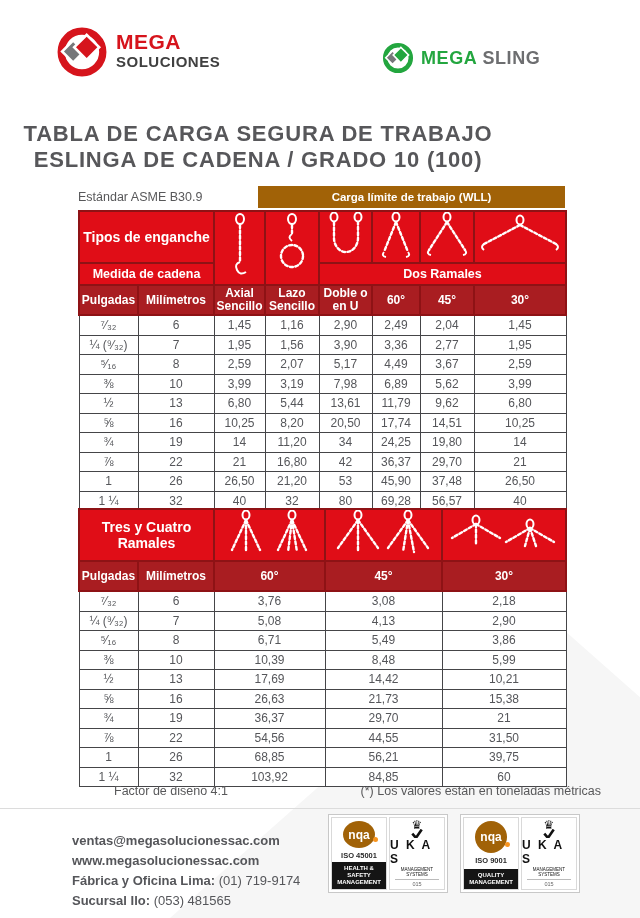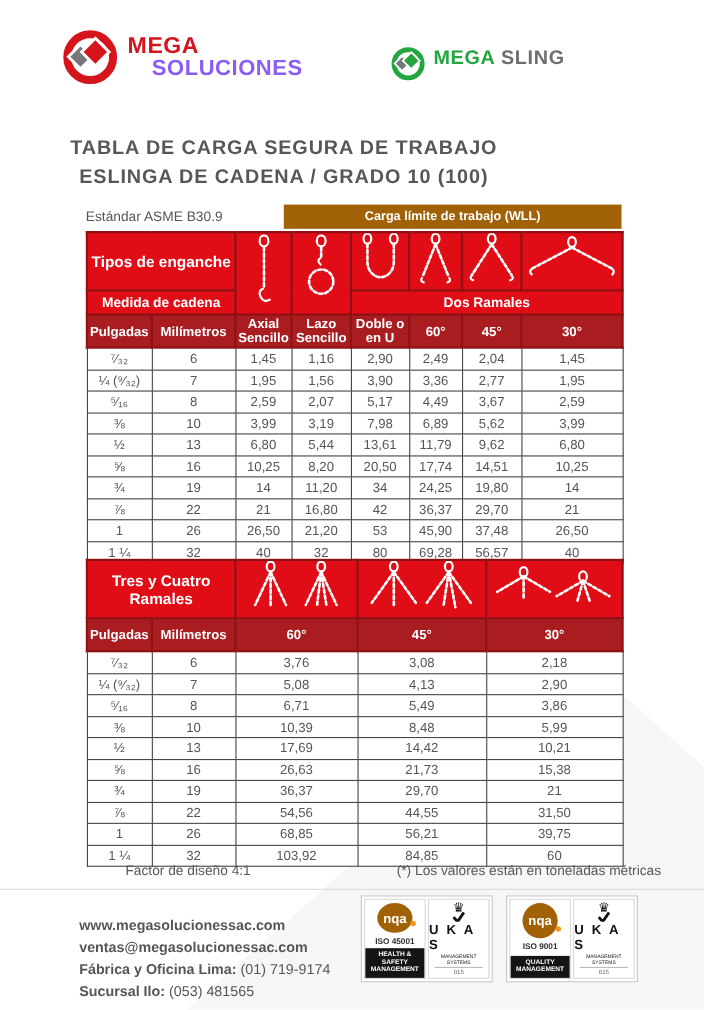--- a/index.html
+++ b/index.html
@@ -10,30 +10,30 @@
   
   .watermark{position:absolute;left:170px;top:600px;width:0;height:0;
     border-left:360px solid transparent;border-right:360px solid transparent;
     border-bottom:318px solid #f6f6f6;}
 
   
   .logo-left{position:absolute;left:56px;top:26px;display:flex;align-items:center;}
   .logo-left .mark{width:52px;height:52px;}
   .logo-left .words{margin-left:8px;font-weight:bold;letter-spacing:.5px;line-height:20px;}
   .lw-mega{color:#D6141C;font-size:21px;}
-  .lw-sol{color:#8b5cf6;font-size:20px;margin-left:22px;}
-  .logo-right{position:absolute;left:355px;top:42px;display:flex;align-items:flex-start;}
+  .lw-sol{color:#404040;font-size:15px;}
+  .logo-right{position:absolute;left:382px;top:42px;display:flex;align-items:center;}
   .logo-right .mark{width:32px;height:32px;}
   .logo-right .words{margin-left:7px;font-weight:bold;font-size:18px;letter-spacing:.6px;}
   .lr-mega{color:#23A63F;}
   .lr-sling{color:#6D6E70;margin-left:5px;}
 
   
   .title{position:absolute;top:121px;left:0;width:516px;text-align:center;
-    font-size:18px;font-weight:bold;letter-spacing:.8px;color:#57575A;line-height:26px;}
+    font-size:22px;font-weight:bold;letter-spacing:.8px;color:#57575A;line-height:26px;}
 
   
   .stdrow{position:absolute;top:186px;left:78px;width:487px;height:22px;display:flex;gap:45px;}
   .std-label{width:133px;font-size:12.5px;line-height:22px;color:#58585A;}
   .wll-banner{flex:1;margin-left:2px;background:#a16207;color:#fff;font-size:11.5px;
     font-weight:bold;text-align:center;line-height:22px;}
 
   
   table{border-collapse:collapse;table-layout:fixed;}
   .t1{position:absolute;top:210px;left:78px;width:487px;}
@@ -440,22 +440,22 @@
   </table>
 
   <div class="notes">
     <span>Factor de diseño 4:1</span>
     <span>(*) Los valores están en toneladas métricas</span>
   </div>
 
   <div class="sep"></div>
 
   <div class="contact">
+    <div class="b">ventas@megasolucionessac.com</div>
     <div class="b">www.megasolucionessac.com</div>
-    <div class="b">ventas@megasolucionessac.com</div>
     <div><span class="b">Fábrica y Oficina Lima:</span>
       <span>(01) 719-9174</span></div>
     <div><span class="b">Sucursal Ilo:</span>
       <span>(053) 481565</span></div>
   </div>
 
   <div class="badge-pair bp1">
     <div class="subbadge">
       <div class="nqa-circle">
         <span>nqa</span>

